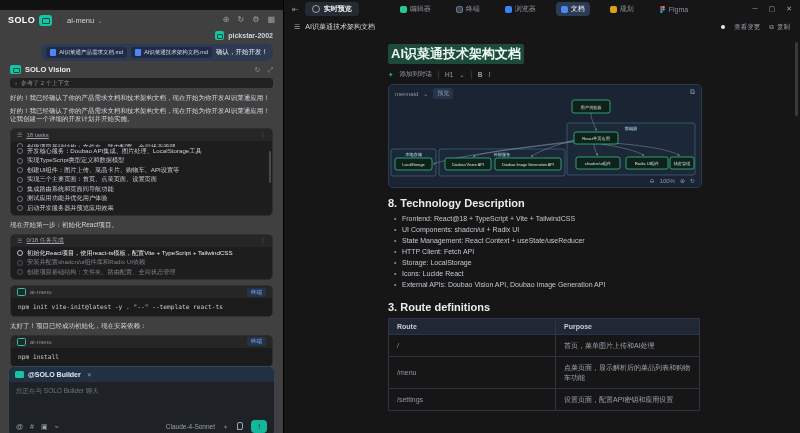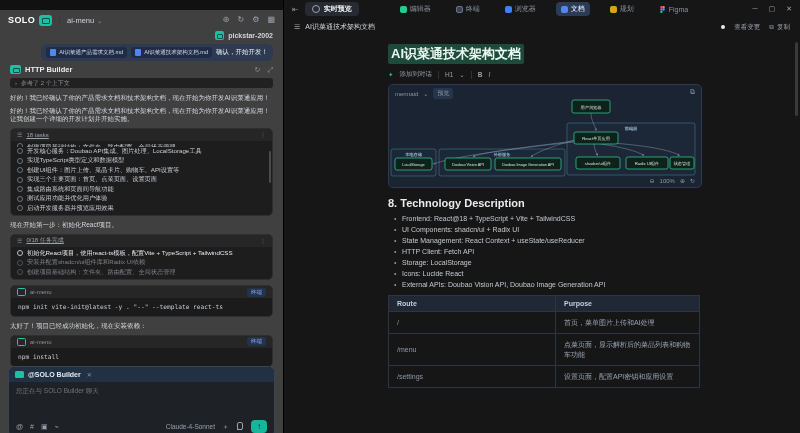--- a/index.html
+++ b/index.html
@@ -149,21 +149,21 @@
       <span class="chip">
         <span class="ficon"></span>
         <span class="ctext">AI识菜通技术架构文档.md</span>
       </span>
       <span class="btext">确认，开始开发！</span>
     </div>
   </div>
 
   <div class="agentrow">
     <span class="agenticon"></span>
-    <span class="agentname">HTTP Builder</span>
+    <span class="agentname">SOLO Vision</span>
     <span class="agentacts">
       <span>↻</span>
       <span>⤢</span>
     </span>
   </div>
 
   <div class="ctxpill">
     <span>›</span>
     <span>参考了 2 个上下文</span>
   </div>
@@ -412,20 +412,21 @@
     <ul class="bullets">
       <li>Frontend: React@18 + TypeScript + Vite + TailwindCSS</li>
       <li>UI Components: shadcn/ui + Radix UI</li>
       <li>State Management: React Context + useState/useReducer</li>
       <li>HTTP Client: Fetch API</li>
       <li>Storage: LocalStorage</li>
       <li>Icons: Lucide React</li>
       <li>External APIs: Doubao Vision API, Doubao Image Generation API</li>
     </ul>
 
+    <div class="h" style="margin-top:11px">3. Route definitions</div>
     <table class="rtable">
       <tbody>
           <tr>
         <th>Route</th>
         <th>Purpose</th>
       </tr>
       <tr>
         <td class="route">/</td>
         <td class="purp">首页，菜单图片上传和AI处理</td>
       </tr>

